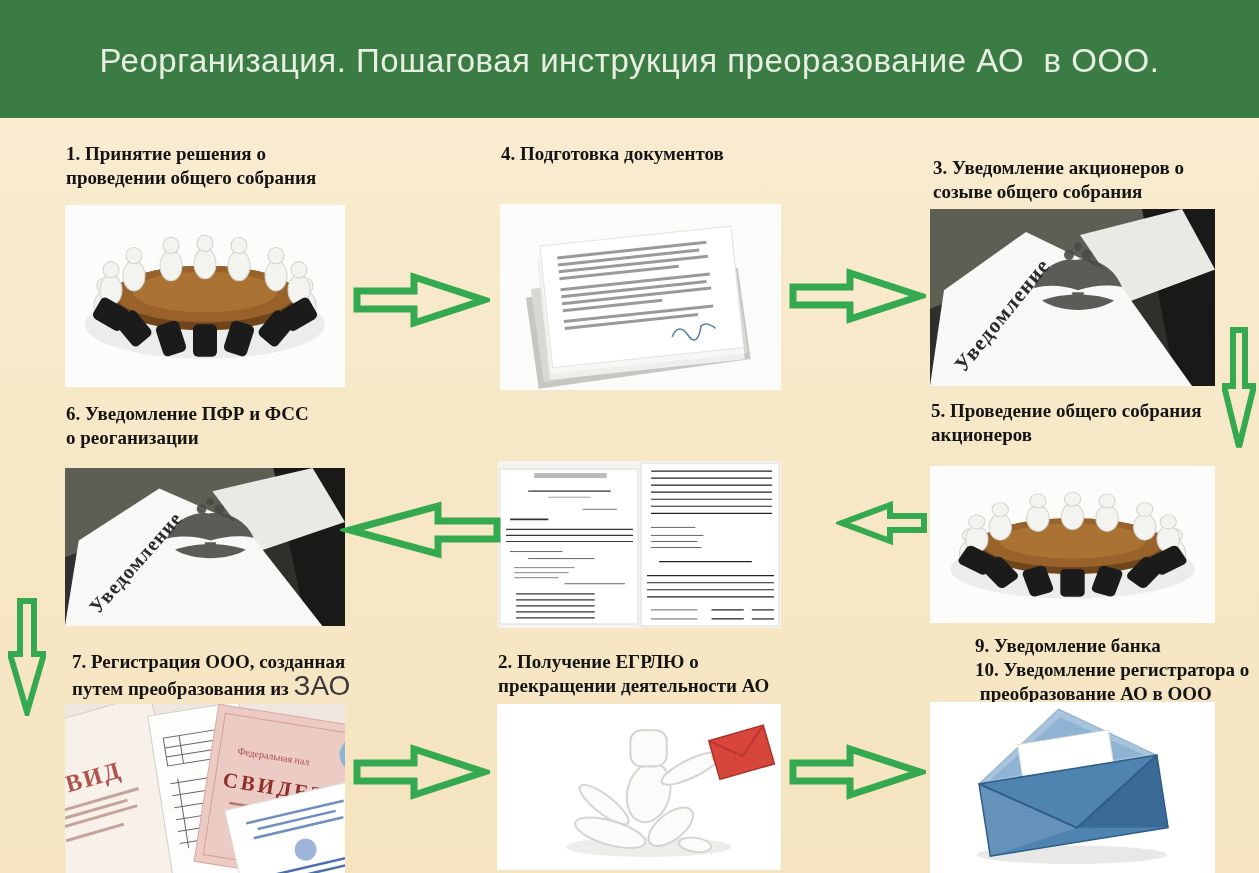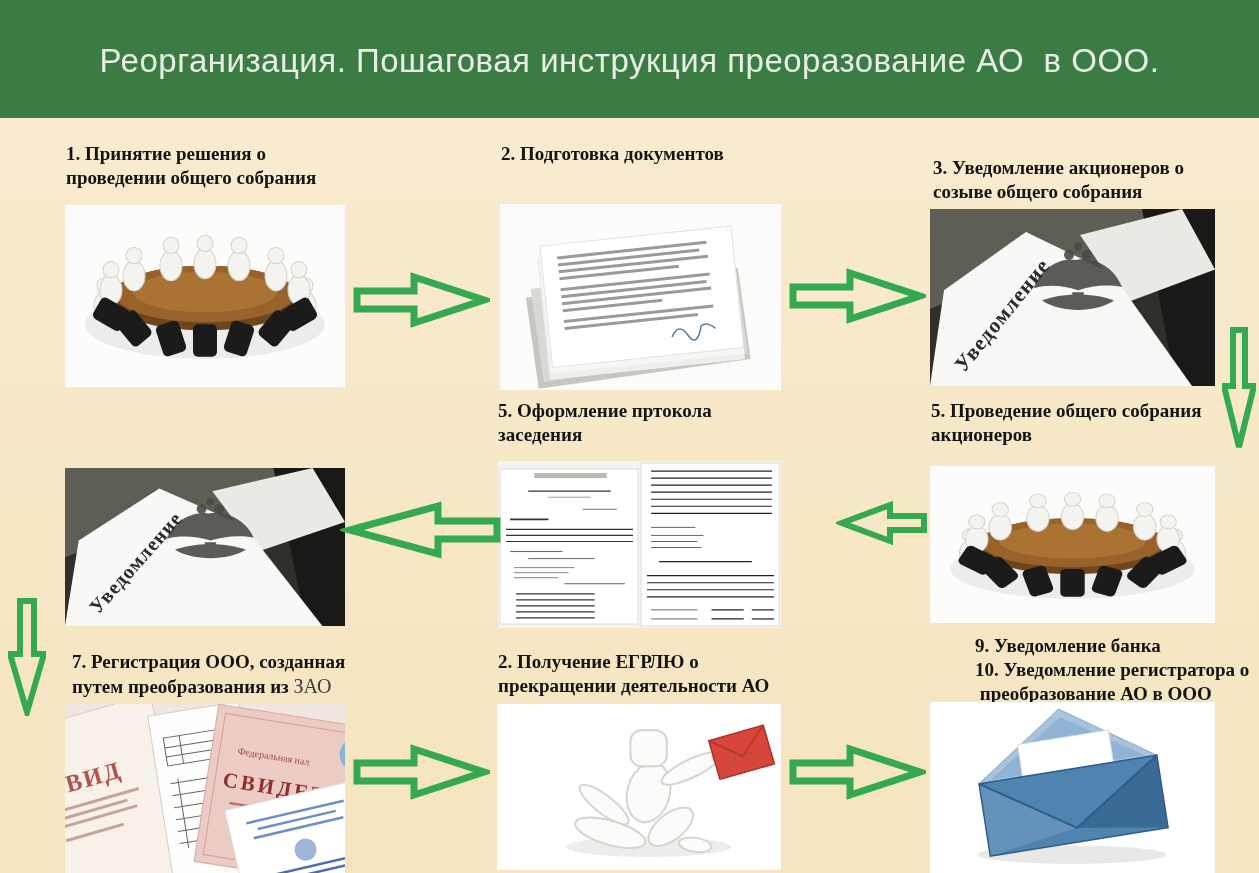--- a/index.html
+++ b/index.html
@@ -6,21 +6,21 @@
   html,body{margin:0;padding:0}
   #canvas{position:relative;width:1259px;height:873px;overflow:hidden;
           background:linear-gradient(180deg,#f9edd3 0%,#f7e8c8 45%,#f5e4bf 100%);
           font-family:"Liberation Serif",serif}
   #header{position:absolute;left:0;top:0;width:1259px;height:118px;
           background:var(--header_bg);display:flex;align-items:center;justify-content:center}
   #title{font-family:"Liberation Sans",sans-serif;font-size:33px;font-weight:400;
          color:var(--title_text);white-space:pre;letter-spacing:.5px;margin-top:4px}
   .label{position:absolute;font-weight:bold;font-size:19px;line-height:24px;
          color:var(--label_text);white-space:pre-line}
-  .sans{font-family:Liberation Serif, serif;font-weight:400;font-size:20px;color:#3a3a3a}
+  .sans{font-family:Liberation Sans, sans-serif;font-weight:400;font-size:28px;color:#3a3a3a}
   .tile{position:absolute;overflow:hidden}
   .tile svg{display:block;width:100%;height:100%}
   .arrow{position:absolute}
   .arrow svg{display:block;width:100%;height:100%}
   .arrow polygon{fill:none;stroke:var(--arrow);stroke-linejoin:miter}
   
   #L0{left:66px;top:142px;width:330px}
   #L1{left:501px;top:142px;width:330px}
   #L2{left:933px;top:156px;width:326px}
   #L3{left:66px;top:402px;width:330px}
@@ -53,25 +53,25 @@
 <body>
 
 <div id="canvas">
 
   <div id="header">
     <div id="title">Реорганизация. Пошаговая инструкция преоразование АО  в ООО.</div>
   </div>
 
   <div class="label" id="L0">1. Принятие решения о
 проведении общего собрания</div>
-  <div class="label" id="L1">2. Подготовка документов</div>
+  <div class="label" id="L1">4. Подготовка документов</div>
   <div class="label" id="L2">3. Уведомление акционеров о
 созыве общего собрания</div>
-  <div class="label" id="L4">5. Оформление пртокола
-заседения</div>
+  <div class="label" id="L3">6. Уведомление ПФР и ФСС
+о реоганизации</div>
   <div class="label" id="L5">5. Проведение общего собрания
 акционеров</div>
   <div class="label" id="L6"><span>7. Регистрация ООО, созданная
 путем преобразования из </span><span class="sans">ЗАО</span></div>
   <div class="label" id="L7">2. Получение ЕГРЛЮ о
 прекращении деятельности АО</div>
   <div class="label" id="L8">9. Уведомление банка
 10. Уведомление регистратора  о
 &nbsp;преобразование АО в ООО</div>
 

